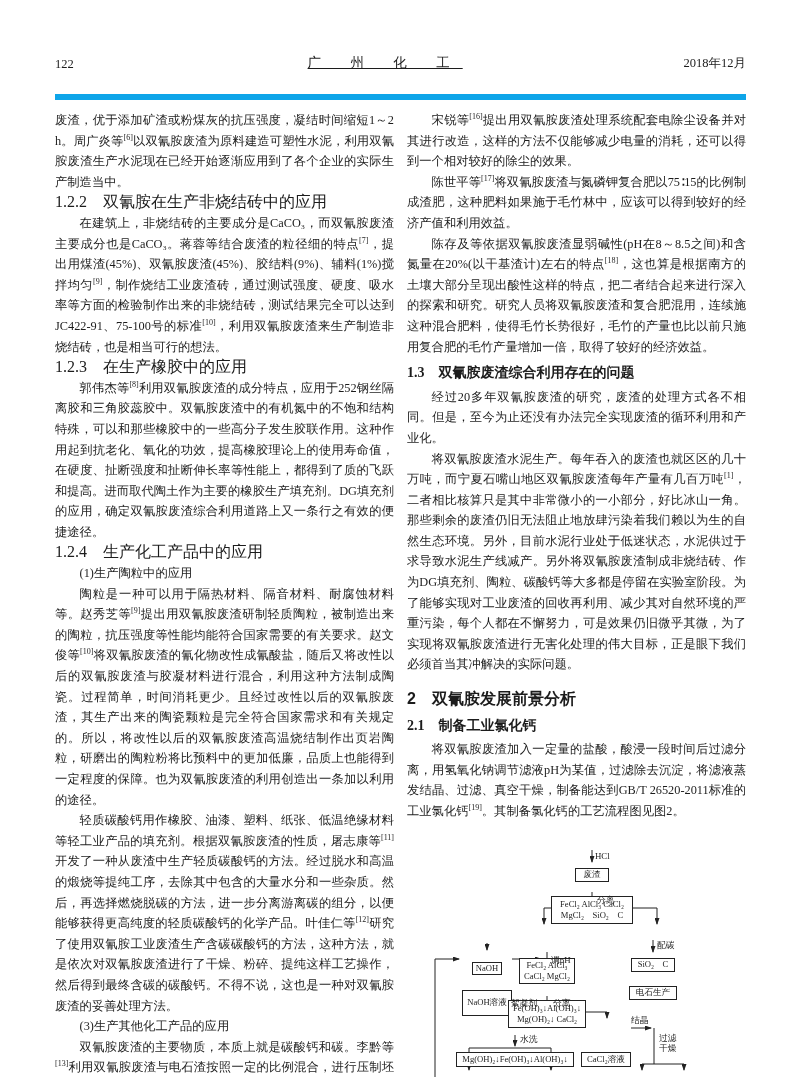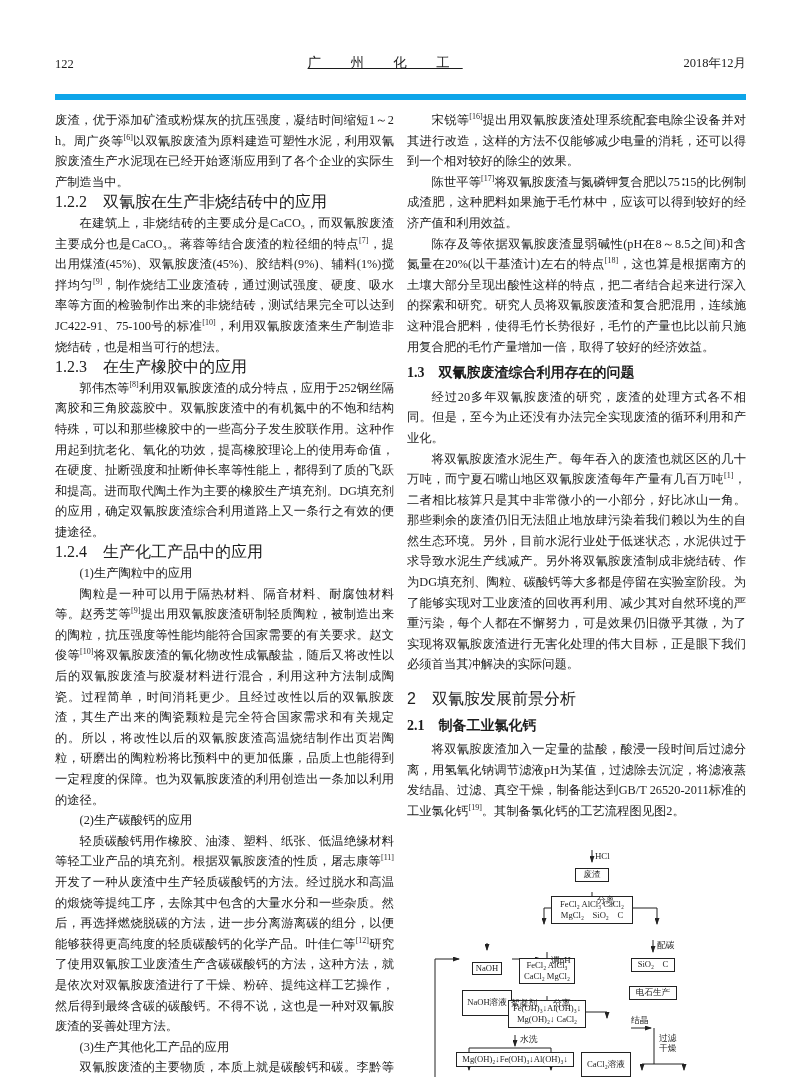--- a/index.html
+++ b/index.html
@@ -12,21 +12,21 @@
   .hdr .jt{letter-spacing:13px;font-size:13.5px;text-indent:13px;text-decoration:underline;}
   
   .cols{display:flex;gap:13px;margin-top:10px;}
   .col{flex:1 1 0;min-width:0;font-size:12.3px;line-height:20.6px;text-align:justify;}
   .p{margin:0;text-indent:2em;}
   .pcont{margin:0;text-indent:0;}
   .h3{margin:0;text-indent:0;font-size:16px;font-weight:normal;}
   .h2{margin:6px 0 3px 0;font-family:Liberation Serif, serif;
       font-size:14px;font-weight:bold;text-indent:0;}
   .h1{margin:14px 0 4px 0;font-family:"Liberation Sans","DejaVu Sans",sans-serif;
-      font-size:16px;font-weight:normal;text-indent:0;}
+      font-size:16px;font-weight:bold;text-indent:0;}
   sup{font-size:8px;line-height:0;}
   
   figure{margin:8px 0 0 0;}
   .flow{position:relative;width:340px;height:290px;}
   .flow svg{position:absolute;left:0;top:0;}
   .fb{position:absolute;border:1px solid #222;background:#fff;box-sizing:border-box;
       display:flex;align-items:center;justify-content:center;text-align:center;
       font-size:8.6px;line-height:11px;white-space:pre-line;margin-top:32px;}
   .fl{position:absolute;font-size:8.8px;line-height:10px;white-space:pre-line;}
 </style>
@@ -45,21 +45,20 @@
 
     <div class="col">
       <p class="pcont">废渣，优于添加矿渣或粉煤灰的抗压强度，凝结时间缩短1～2 h。周广炎等<sup>[6]</sup>以双氰胺废渣为原料建造可塑性水泥，利用双氰胺废渣生产水泥现在已经开始逐渐应用到了各个企业的实际生产制造当中。</p>
       <h4 class="h3">1.2.2　双氰胺在生产非烧结砖中的应用</h4>
       <p class="p">在建筑上，非烧结砖的主要成分是CaCO₃，而双氰胺废渣主要成分也是CaCO₃。蒋蓉等结合废渣的粒径细的特点<sup>[7]</sup>，提出用煤渣(45%)、双氰胺废渣(45%)、胶结料(9%)、辅料(1%)搅拌均匀<sup>[9]</sup>，制作烧结工业废渣砖，通过测试强度、硬度、吸水率等方面的检验制作出来的非烧结砖，测试结果完全可以达到JC422-91、75-100号的标准<sup>[10]</sup>，利用双氰胺废渣来生产制造非烧结砖，也是相当可行的想法。</p>
       <h4 class="h3">1.2.3　在生产橡胶中的应用</h4>
       <p class="p">郭伟杰等<sup>[8]</sup>利用双氰胺废渣的成分特点，应用于252钢丝隔离胶和三角胶蕊胶中。双氰胺废渣中的有机氮中的不饱和结构特殊，可以和那些橡胶中的一些高分子发生胶联作用。这种作用起到抗老化、氧化的功效，提高橡胶理论上的使用寿命值，在硬度、扯断强度和扯断伸长率等性能上，都得到了质的飞跃和提高。进而取代陶土作为主要的橡胶生产填充剂。DG填充剂的应用，确定双氰胺废渣综合利用道路上又一条行之有效的便捷途径。</p>
       <h4 class="h3">1.2.4　生产化工产品中的应用</h4>
       <p class="p">(1)生产陶粒中的应用</p>
       <p class="p">陶粒是一种可以用于隔热材料、隔音材料、耐腐蚀材料等。赵秀芝等<sup>[9]</sup>提出用双氰胺废渣研制轻质陶粒，被制造出来的陶粒，抗压强度等性能均能符合国家需要的有关要求。赵文俊等<sup>[10]</sup>将双氰胺废渣的氰化物改性成氰酸盐，随后又将改性以后的双氰胺废渣与胶凝材料进行混合，利用这种方法制成陶瓷。过程简单，时间消耗更少。且经过改性以后的双氰胺废渣，其生产出来的陶瓷颗粒是完全符合国家需求和有关规定的。所以，将改性以后的双氰胺废渣高温烧结制作出页岩陶粒，研磨出的陶粒粉将比预料中的更加低廉，品质上也能得到一定程度的保障。也为双氰胺废渣的利用创造出一条加以利用的途径。</p>
-      <p class="p">(2)生产碳酸钙的应用</p>
       <p class="p">轻质碳酸钙用作橡胶、油漆、塑料、纸张、低温绝缘材料等轻工业产品的填充剂。根据双氰胺废渣的性质，屠志康等<sup>[11]</sup>开发了一种从废渣中生产轻质碳酸钙的方法。经过脱水和高温的煅烧等提纯工序，去除其中包含的大量水分和一些杂质。然后，再选择燃烧脱碳的方法，进一步分离游离碳的组分，以便能够获得更高纯度的轻质碳酸钙的化学产品。叶佳仁等<sup>[12]</sup>研究了使用双氰胺工业废渣生产含碳碳酸钙的方法，这种方法，就是依次对双氰胺废渣进行了干燥、粉碎、提纯这样工艺操作，然后得到最终含碳的碳酸钙。不得不说，这也是一种对双氰胺废渣的妥善处理方法。</p>
       <p class="p">(3)生产其他化工产品的应用</p>
       <p class="p">双氰胺废渣的主要物质，本质上就是碳酸钙和碳。李黔等<sup>[13]</sup>利用双氰胺废渣与电石渣按照一定的比例混合，进行压制坯料的操作，之后再碳化和烘干后进入石灰窑进行煅烧，以产生较高纯度的白灰。高忠尚等则是直接把双氰胺废渣送进石灰窑中，通过石灰窑烟火的煅烧方法，使其生成了粉末状的氧化钙。曾求成等利用废渣中有较高的碳含量，从而进一步地提出了一种新的想法，那就是加入无机粘结剂，以此来进行深加工固体燃料的制造。</p>
 
     </div>
 
     <div class="col">
       <p class="p">宋锐等<sup>[16]</sup>提出用双氰胺废渣处理系统配套电除尘设备并对其进行改造，这样的方法不仅能够减少电量的消耗，还可以得到一个相对较好的除尘的效果。</p>
       <p class="p">陈世平等<sup>[17]</sup>将双氰胺废渣与氮磷钾复合肥以75∶15的比例制成渣肥，这种肥料如果施于毛竹林中，应该可以得到较好的经济产值和利用效益。</p>
       <p class="p">陈存及等依据双氰胺废渣显弱碱性(pH在8～8.5之间)和含氮量在20%(以干基渣计)左右的特点<sup>[18]</sup>，这也算是根据南方的土壤大部分呈现出酸性这样的特点，把二者结合起来进行深入的探索和研究。研究人员将双氰胺废渣和复合肥混用，连续施这种混合肥料，使得毛竹长势很好，毛竹的产量也比以前只施用复合肥的毛竹产量增加一倍，取得了较好的经济效益。</p>
@@ -113,21 +112,21 @@
 MgCl₂　SiO₂　C</div>
           <div class="fb" style="left:112px;top:96px;width:56px;height:26px">FeCl₂ AlCl₃
 CaCl₂ MgCl₂</div>
           <div class="fb" style="left:224px;top:96px;width:44px;height:14px">SiO₂　C</div>
           <div class="fb" style="left:222px;top:124px;width:48px;height:14px">电石生产</div>
           <div class="fb" style="left:65px;top:100px;width:30px;height:13px">NaOH</div>
           <div class="fb" style="left:55px;top:128px;width:50px;height:26px">NaOH溶液</div>
           <div class="fb" style="left:101px;top:138px;width:78px;height:28px">Fe(OH)₃↓Al(OH)₃↓
 Mg(OH)₂↓ CaCl₂</div>
           <div class="fb" style="left:49px;top:190px;width:118px;height:15px">Mg(OH)₂↓Fe(OH)₃↓Al(OH)₃↓</div>
-          <div class="fb" style="left:174px;top:190px;width:50px;height:25px">CaCl₂溶液</div>
+          <div class="fb" style="left:174px;top:190px;width:50px;height:15px">CaCl₂溶液</div>
           <div class="fb" style="left:45px;top:242px;width:34px;height:14px">水洗液</div>
           <div class="fb" style="left:84px;top:242px;width:120px;height:14px">Mg(OH)₂↓Fe(OH)₃↓Al(OH)₃↓</div>
           <div class="fb" style="left:208px;top:242px;width:54px;height:14px">副产物NaCl</div>
           <div class="fb" style="left:264px;top:242px;width:46px;height:14px">CaCl₂</div>
 
           <div class="fl" style="left:188px;top:21px">HCl</div>
           <div class="fl" style="left:190px;top:65px">分离</div>
           <div class="fl" style="left:250px;top:110px">配碳</div>
           <div class="fl" style="left:144px;top:125px">调pH</div>
           <div class="fl" style="left:98px;top:168px;width:38px;text-align:center">絮凝剂</div>

